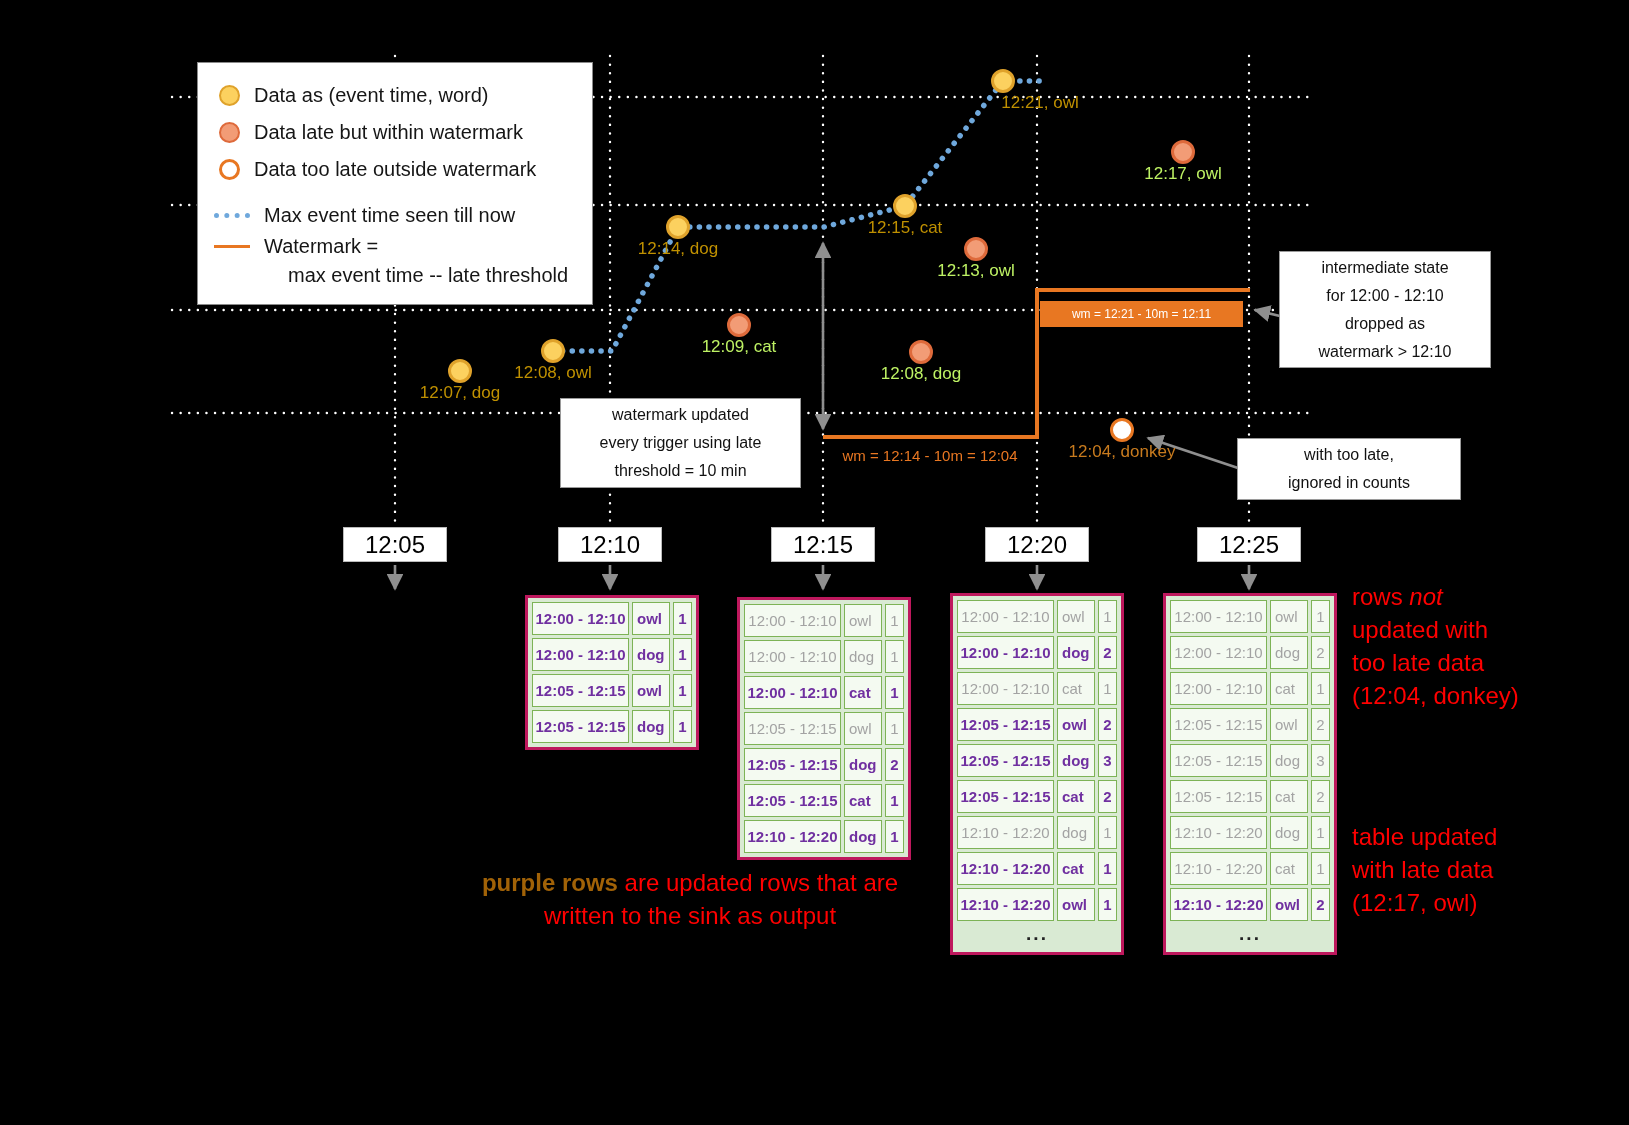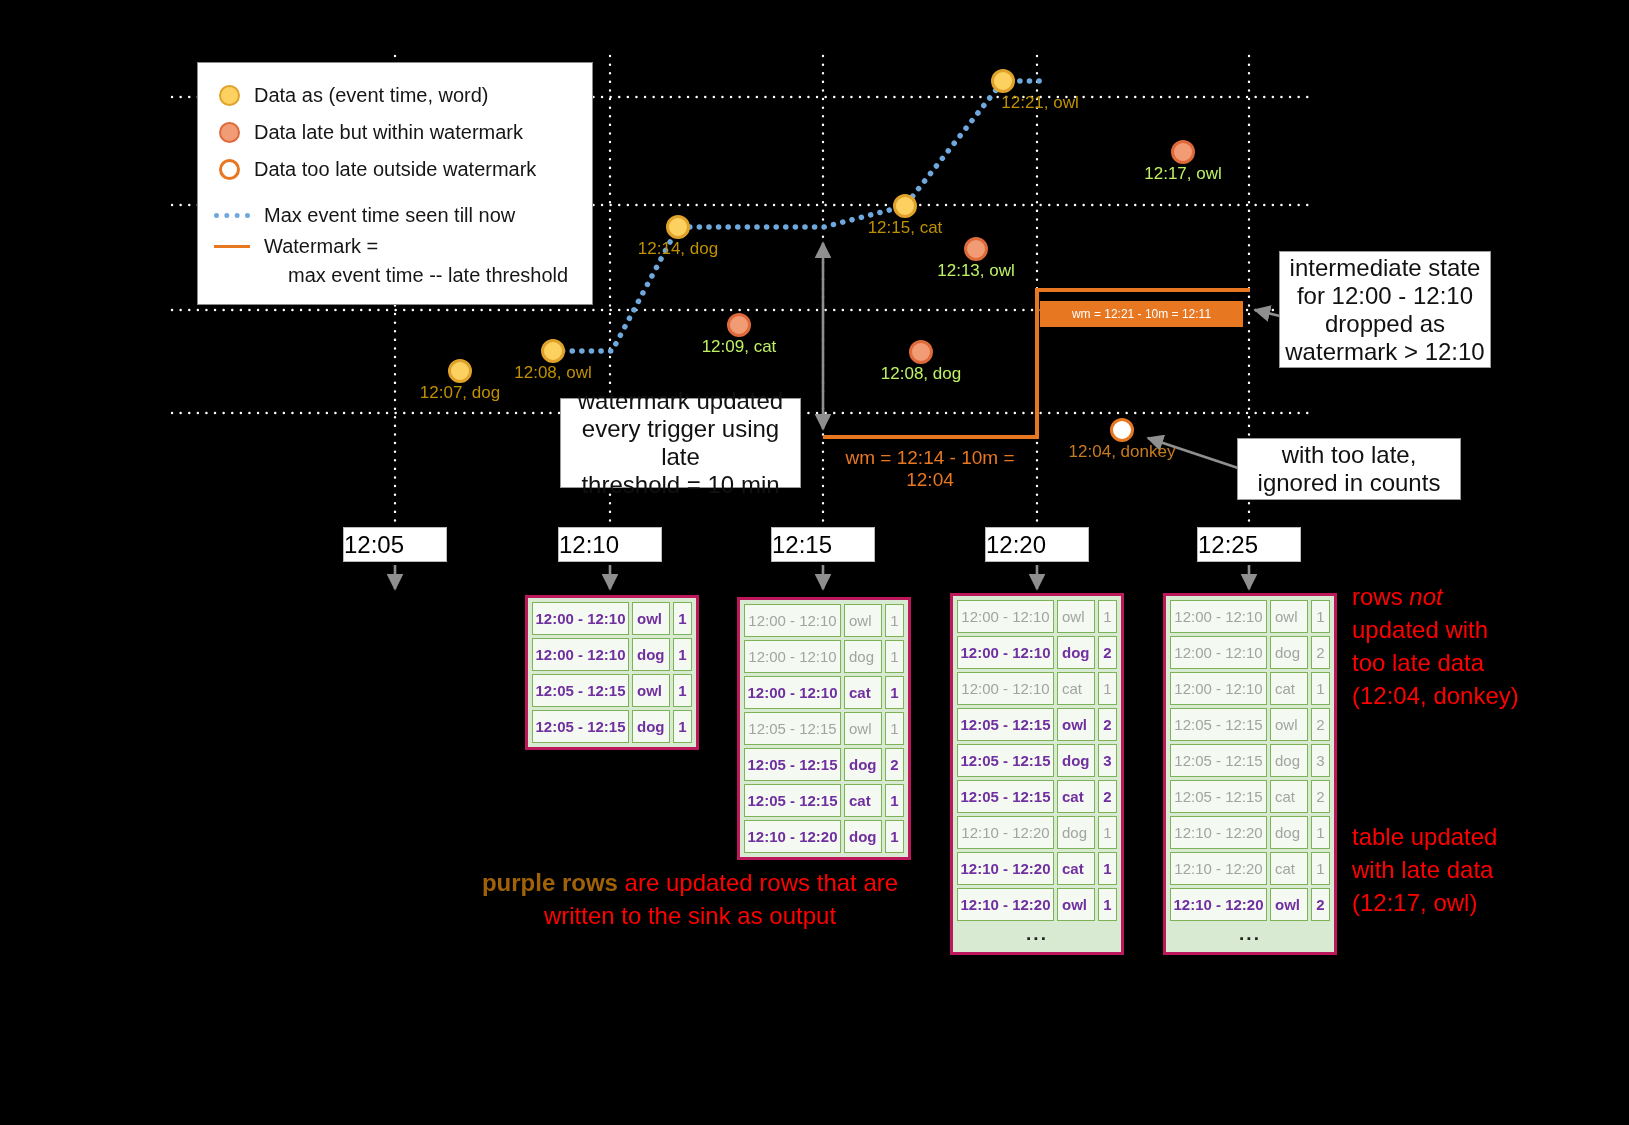--- a/index.html
+++ b/index.html
@@ -28,36 +28,36 @@
   .pt.ontime{background:#FCD15F;border:3px solid #DFA22B;}
   .pt.late{background:#F29C76;border:3px solid #DE6A3B;}
   .pt.toolate{background:#fff;border:3.5px solid #E87722;}
   .pt-label{position:absolute;width:150px;text-align:center;font-size:17px;}
   .pt-label.ontime{color:#BF9000;}
   .pt-label.late{color:#bef264;}
   .pt-label.toolate{color:#C87B1E;}
 
   
   .wm1{position:absolute;left:828px;top:447px;width:204px;text-align:center;
-       color:#E87722;font-size:19px;}
+       color:#E87722;font-size:15px;}
   .wm2{position:absolute;left:1040px;top:301px;width:203px;height:26px;background:#E87722;
        color:#fff;font-size:12px;text-align:center;line-height:26px;}
 
   
   .wbox{position:absolute;background:#fff;border:1px solid #9a9a9a;box-sizing:border-box;
         display:flex;flex-direction:column;justify-content:center;text-align:center;
-        color:#111;font-size:24px;line-height:28px;}
+        color:#111;font-size:16px;line-height:28px;}
   #box-watermark{left:560px;top:398px;width:241px;height:90px;}
   #box-intermediate{left:1279px;top:251px;width:212px;height:117px;}
   #box-toolate{left:1237px;top:438px;width:224px;height:62px;}
 
   
   .timebox{position:absolute;top:527px;width:104px;height:35px;background:#fff;
            border:1px solid #bbb;box-sizing:border-box;color:#000;font-size:24px;
-           text-align:left;line-height:33px;}
+           text-align:center;line-height:33px;}
 
   
   .rtable{position:absolute;width:174px;background:#D9EAD3;border:3px solid #be185d;
           padding:4px;display:flex;flex-direction:column;gap:3px;box-sizing:border-box;}
   .trow{display:flex;gap:3px;height:33px;flex:0 0 auto;}
   .tcell{background:#F4FAF1;border:1.5px solid #7DB356;display:flex;align-items:center;
          justify-content:center;font-size:15px;box-sizing:border-box;}
   .cwin{flex:1;}
   .cword{width:38px;justify-content:flex-start;padding-left:4px;}
   .ccount{width:19px;}

